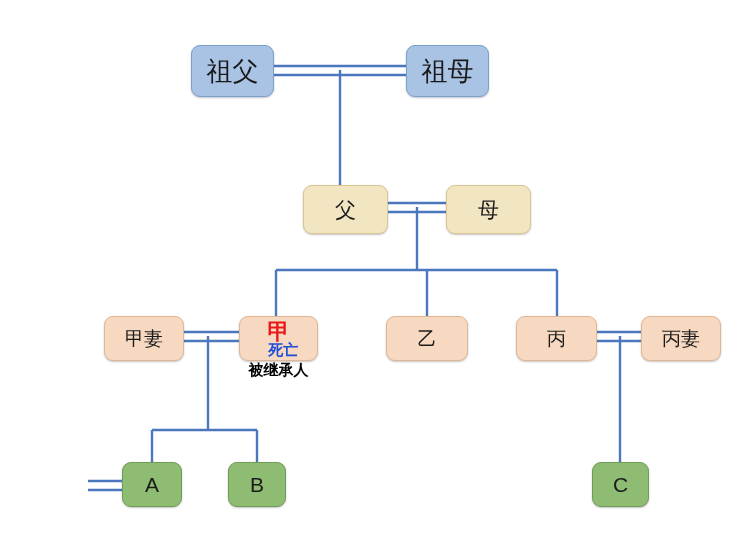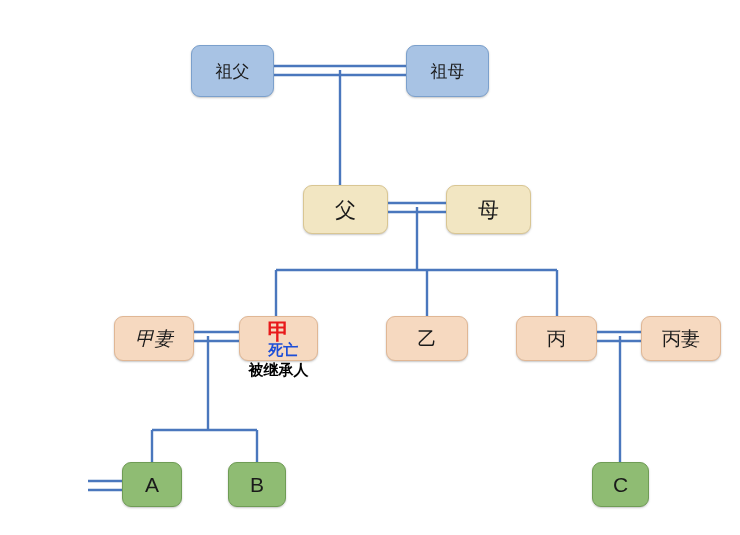--- a/index.html
+++ b/index.html
@@ -50,21 +50,21 @@
     border: 1px solid #d9c693;
   }
   .n-peach {
     background: #f6d9c0;
     border: 1px solid #e0b795;
   }
   .n-green {
     background: #8fbc73;
     border: 1px solid #6f9c55;
   }
-  .size-lg .node-label { font-size: 17px; }
+  .size-lg .node-label { font-size: 26px; }
   .size-md .node-label { font-size: 21px; }
   .size-sm .node-label { font-size: 19px; }
 
   
   .n-deceased {
     flex-direction: column;
     justify-content: center;
     overflow: visible;
   }
   .deceased-inner {
@@ -172,21 +172,21 @@
   </div>
 
   <div class="node n-cream size-md" style="left:303px; top:185px; width:85px; height:49px;">
     <span class="node-label">父</span>
   </div>
 
   <div class="node n-cream size-md" style="left:446px; top:185px; width:85px; height:49px;">
     <span class="node-label">母</span>
   </div>
 
-  <div class="node n-peach size-sm" style="left:114px; top:316px; width:80px; height:45px;font-style:italic;">
+  <div class="node n-peach size-sm" style="left:104px; top:316px; width:80px; height:45px;">
     <span class="node-label">甲妻</span>
   </div>
 
   <div class="node n-peach n-deceased" style="left:239px; top:316px; width:79px; height:45px;">
     <div class="deceased-inner">
       <span class="dec-main">甲</span>
       <span class="dec-sub">死亡</span>
       <span class="dec-caption">被继承人</span>
     </div>
   </div>

